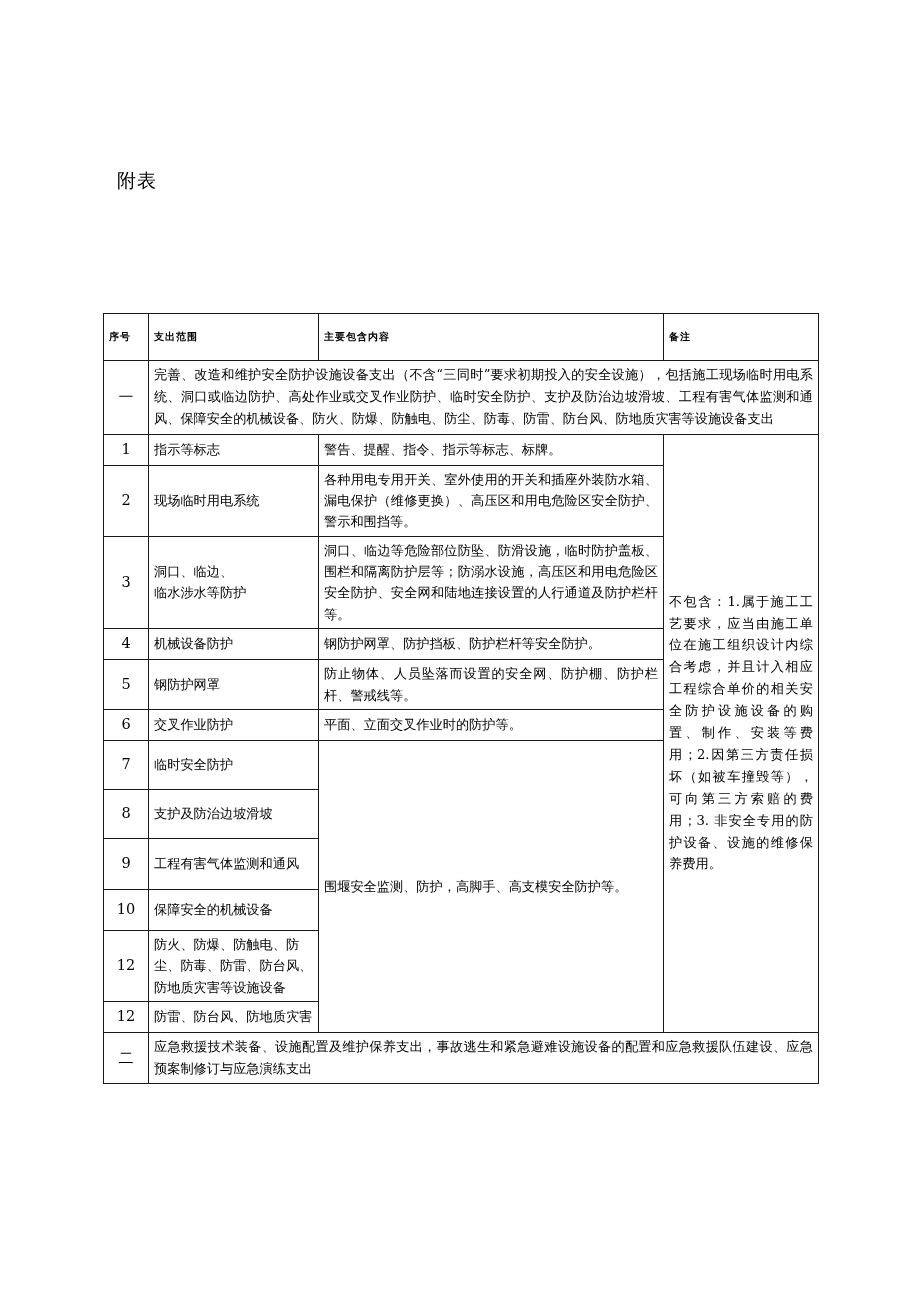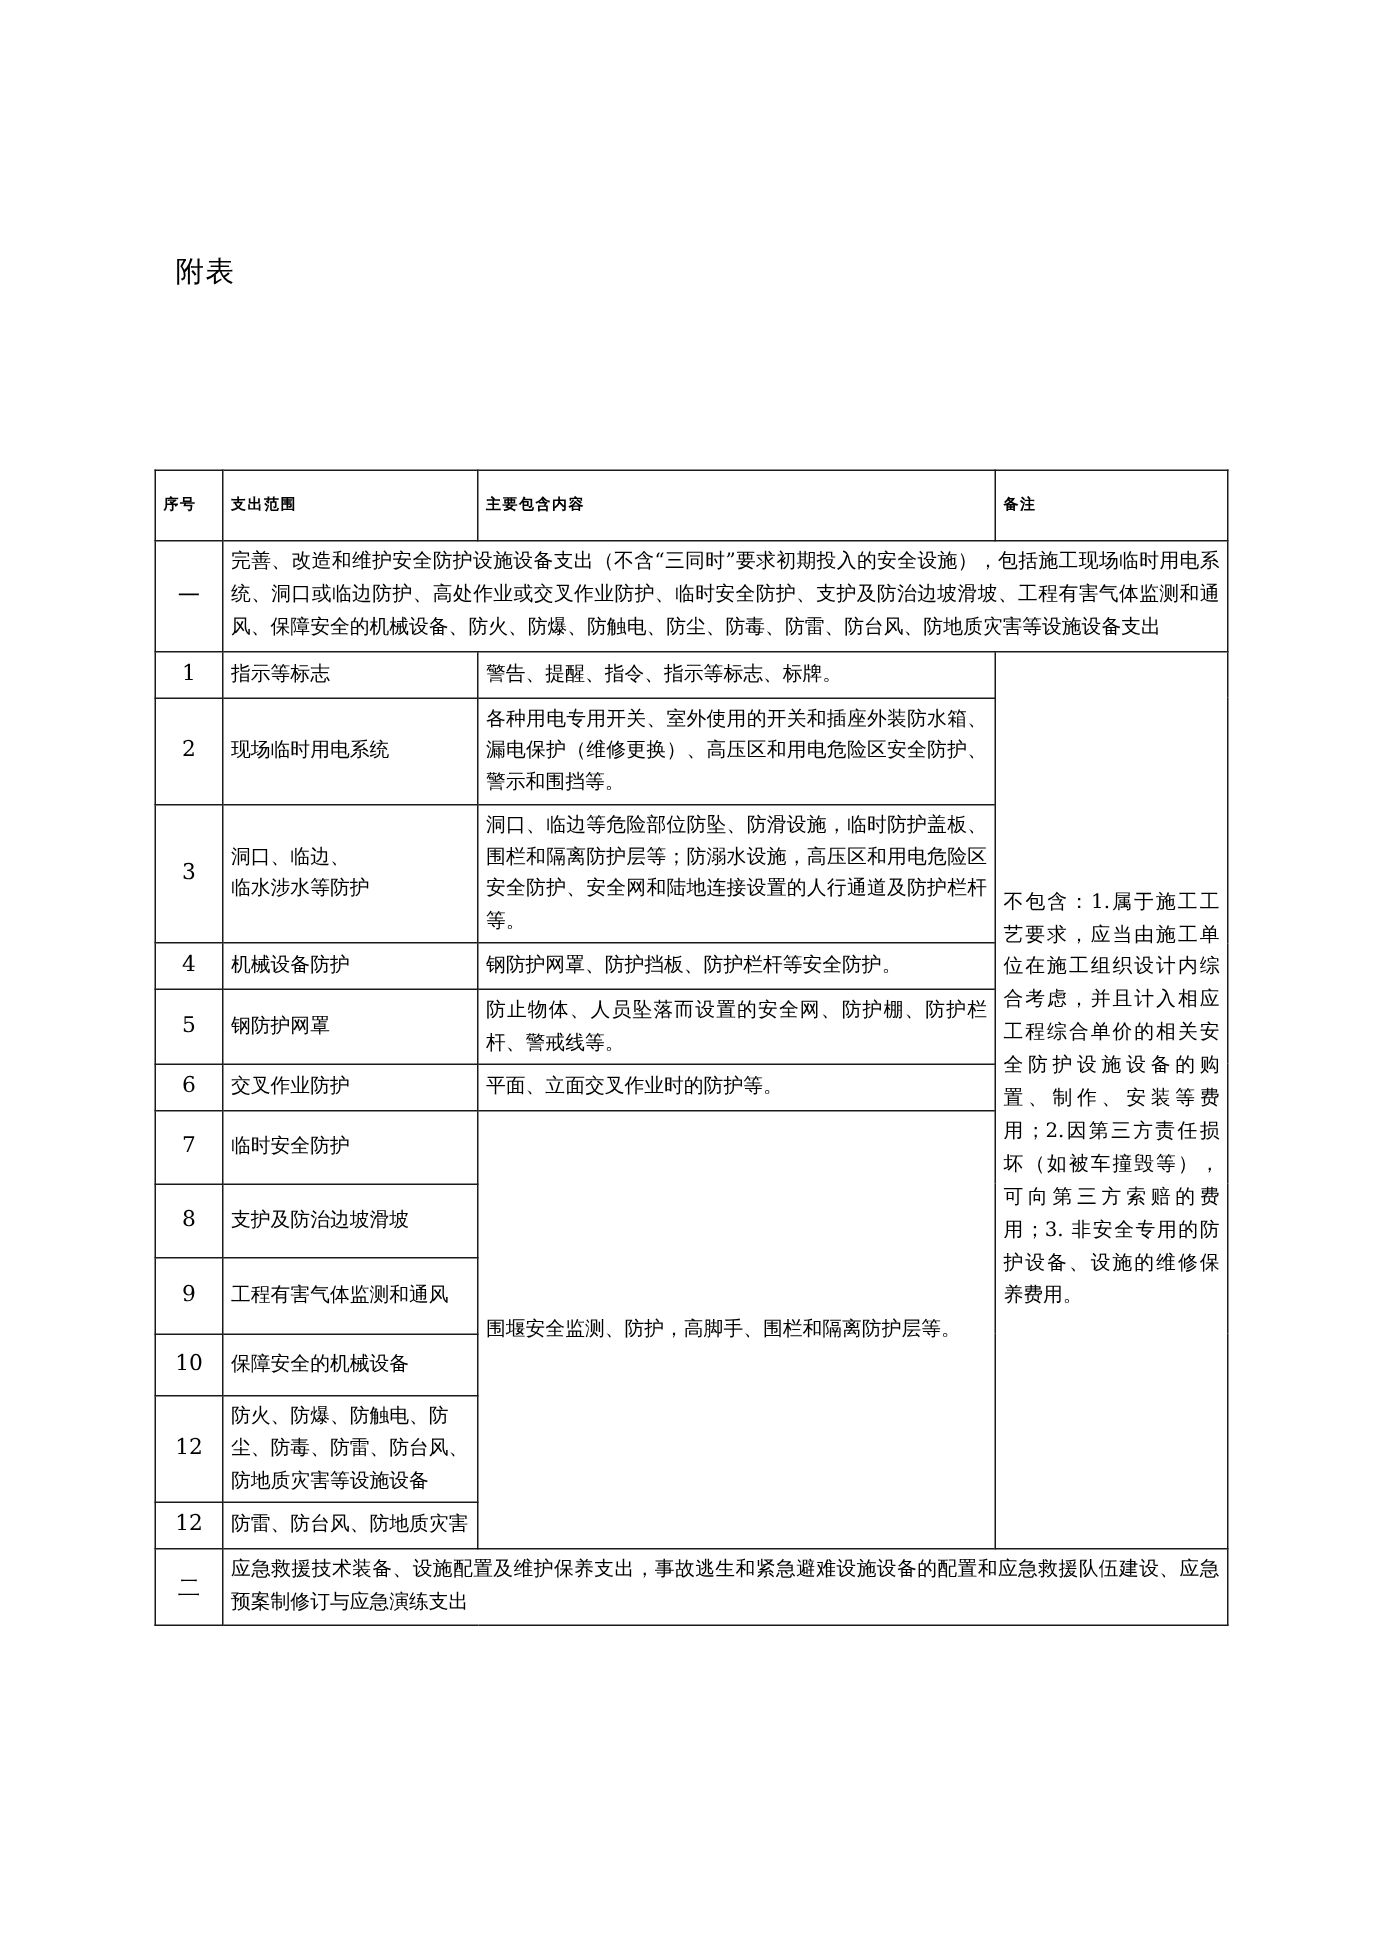--- a/index.html
+++ b/index.html
@@ -170,21 +170,21 @@
 
         <tr>
           <td class="numcell tall-1">6</td>
           <td>交叉作业防护</td>
           <td>平面、立面交叉作业时的防护等。</td>
         </tr>
 
         <tr>
           <td class="numcell" style="height:42px">7</td>
           <td>临时安全防护</td>
-          <td class="content-merged" rowspan="6">围堰安全监测、防护，高脚手、围栏和隔离防护层等。</td>
+          <td class="content-merged" rowspan="6">围堰安全监测、防护，高脚手、高支模安全防护等。</td>
         </tr>
 
         <tr>
           <td class="numcell" style="height:42px">8</td>
           <td>支护及防治边坡滑坡</td>
         </tr>
 
         <tr>
           <td class="numcell" style="height:44px">9</td>
           <td>工程有害气体监测和通风</td>

